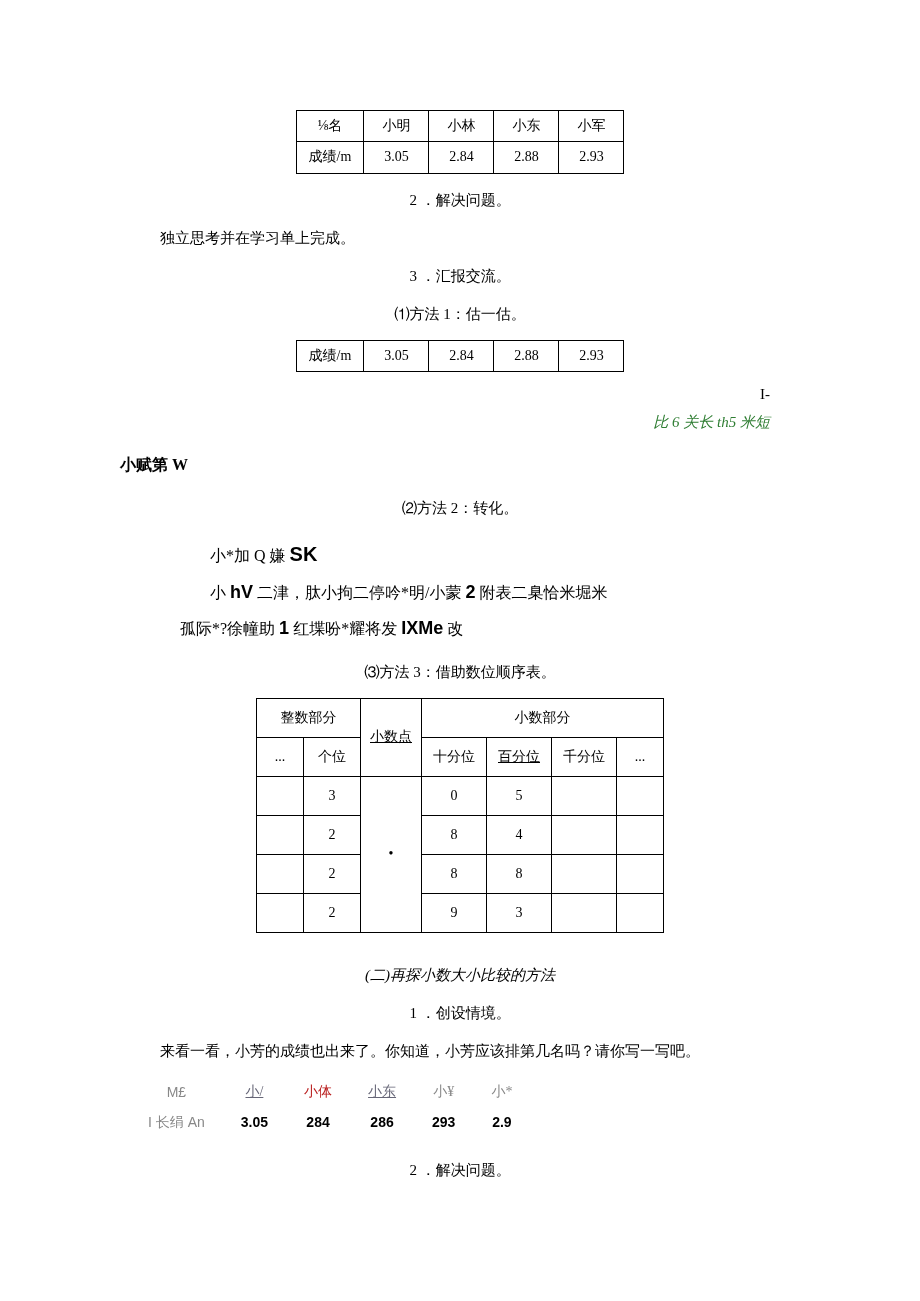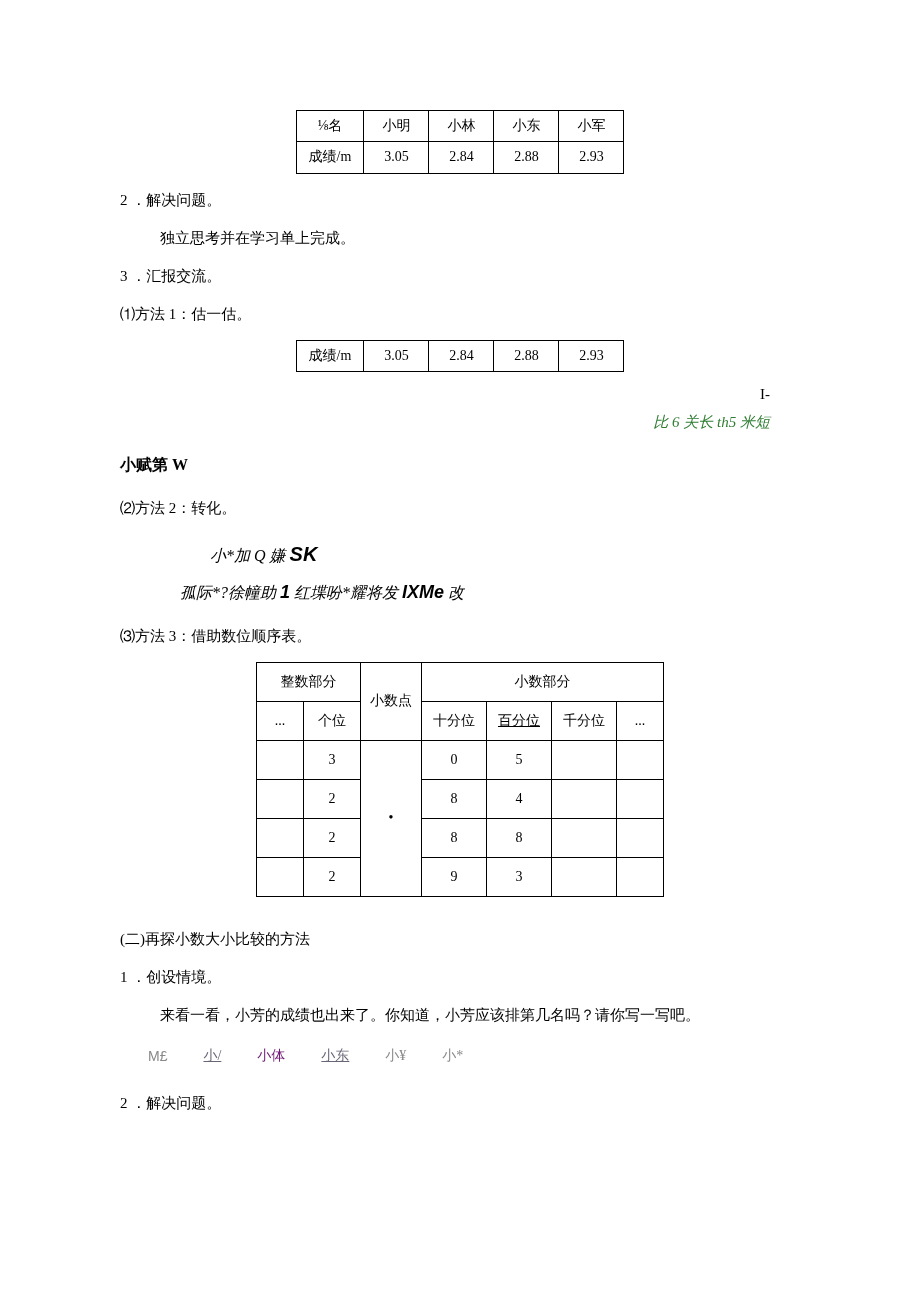--- a/index.html
+++ b/index.html
@@ -22,20 +22,21 @@
     border: 1px solid #000;
     padding: 4px 12px;
     text-align: center;
     min-width: 40px;
   }
   .tbl .hdr {
     font-family: "SimSun", serif;
   }
   .p1 {
     margin: 14px 0;
+    text-align: center;
   }
   .p-indent {
     margin: 14px 0 14px 40px;
   }
   .green-note {
     color: #2e7d32;
     font-style: italic;
     font-family: "STKaiti","KaiTi",serif;
     text-align: right;
     padding-right: 30px;
@@ -45,40 +46,39 @@
   .center-title {
     text-align: left;
     font-weight: bold;
     margin: 18px 0;
     font-size: 16px;
   }
   .method2-block {
     margin-left: 90px;
     font-size: 16px;
     line-height: 2;
-    font-style: italic;
   }
   .method2-block .line1 { }
   .method2-block .sk { font-weight: bold; font-size: 20px; font-family: Arial,sans-serif; }
   .method2-block .hv { font-weight: bold; font-size: 18px; font-family: Arial,sans-serif; }
   .method2-block .ix { font-weight: bold; font-size: 18px; font-family: Arial,sans-serif; margin-top: 38px; }
   .method2-block .n1 { font-weight: bold; font-size: 18px; font-family: Arial,sans-serif; }
   .digit-table {
     border-collapse: collapse;
     margin: 2px auto;
     font-size: 14px;
   }
   .digit-table td {
     border: 1px solid #000;
     text-align: center;
     height: 30px;
     padding: 4px 6px;
   }
   .dt-int-group { width: 80px; }
-  .dt-dot { width: 48px; }
+  .dt-dot { width: 48px; text-decoration: underline; }
   .dt-frac-group { width: 200px; }
   .dt-ellipsis { width: 34px; }
   .dt-ones { width: 44px; }
   .dt-tenth { width: 52px; }
   .dt-hund { width: 52px; text-decoration: underline; }
   .dt-thou { width: 52px; }
   .dt-ell2 { width: 34px; }
   .rank-table {
     margin: 10px 0 10px 10px;
     font-size: 14px;
@@ -149,20 +149,23 @@
 </div>
 
 <div class="center-title">小赋第 W</div>
 
 <div class="p1">⑵方法 2：转化。</div>
 
 <div class="method2-block">
   <div class="line1">
     <span>小*加 Q 嫌 </span><span class="sk">SK</span>
   </div>
+  <div>
+    <span>小 </span><span class="hv">hV</span><span> 二津，肽小拘二停吟*明/小蒙 </span><span class="hv">2</span><span> 附表二臬恰米堀米</span>
+  </div>
   <div style="margin-left:-30px;">
     <span>孤际*?徐幢助 </span><span class="n1">1</span><span> 红堞吩*耀将发 </span><span class="ix">IXMe</span><span> 改</span>
   </div>
 </div>
 
 <div class="p1">⑶方法 3：借助数位顺序表。</div>
 
 <table class="digit-table">
   <tbody>
       <tr>
@@ -207,30 +210,38 @@
     <td></td>
     <td>2</td>
     <td>9</td>
     <td>3</td>
     <td></td>
     <td></td>
   </tr>
 </tbody>
   </table>
 
-<div class="p1" style="margin-top:30px;">(二)再探小数大小比较的方法</div>
+<div class="p1" style="margin-top:30px;font-style:italic;">(二)再探小数大小比较的方法</div>
 <div class="p1">1 ．创设情境。</div>
 <div class="p-indent">来看一看，小芳的成绩也出来了。你知道，小芳应该排第几名吗？请你写一写吧。</div>
 
 <table class="rank-table">
   <tbody>
       <tr>
     <td class="lbl">M£</td>
     <td><span class="underline">小/</span></td>
-    <td style="color:#701a75;">小体</td>
+    <td style="color:#b91c1c;">小体</td>
     <td><span class="underline">小东</span></td>
     <td style="color:#888;">小¥</td>
     <td style="color:#888;">小*</td>
   </tr>
+  <tr>
+    <td class="lbl">I 长绢 An</td>
+    <td class="bold-num">3.05</td>
+    <td class="bold-num">284</td>
+    <td class="bold-num">286</td>
+    <td class="bold-num">293</td>
+    <td class="bold-num">2.9</td>
+  </tr>
 </tbody>
   </table>
 
 <div class="p1" style="margin-top:20px;">2 ．解决问题。</div>
 
 </body></html>

